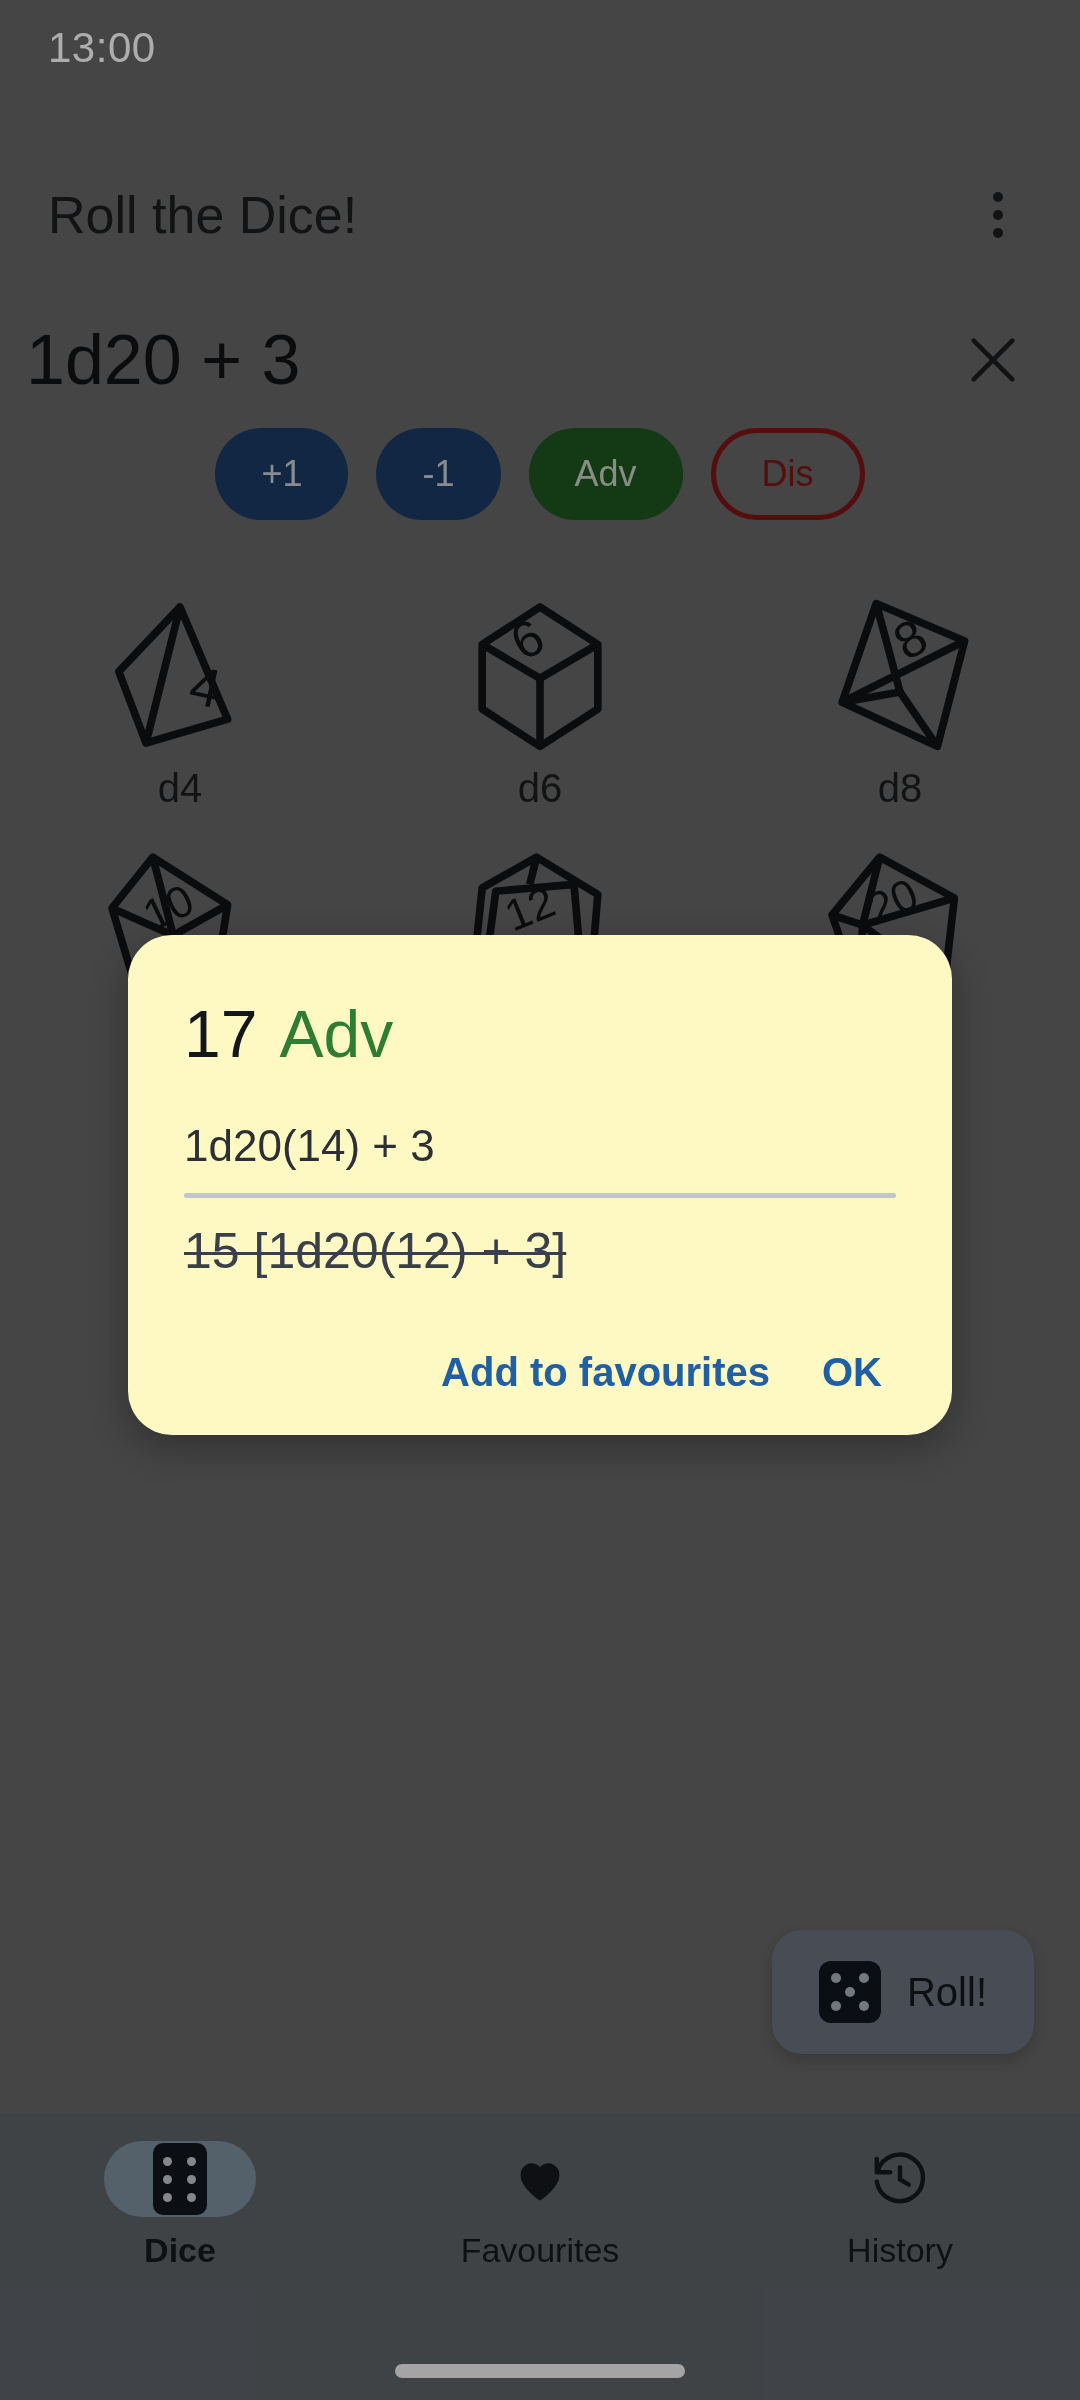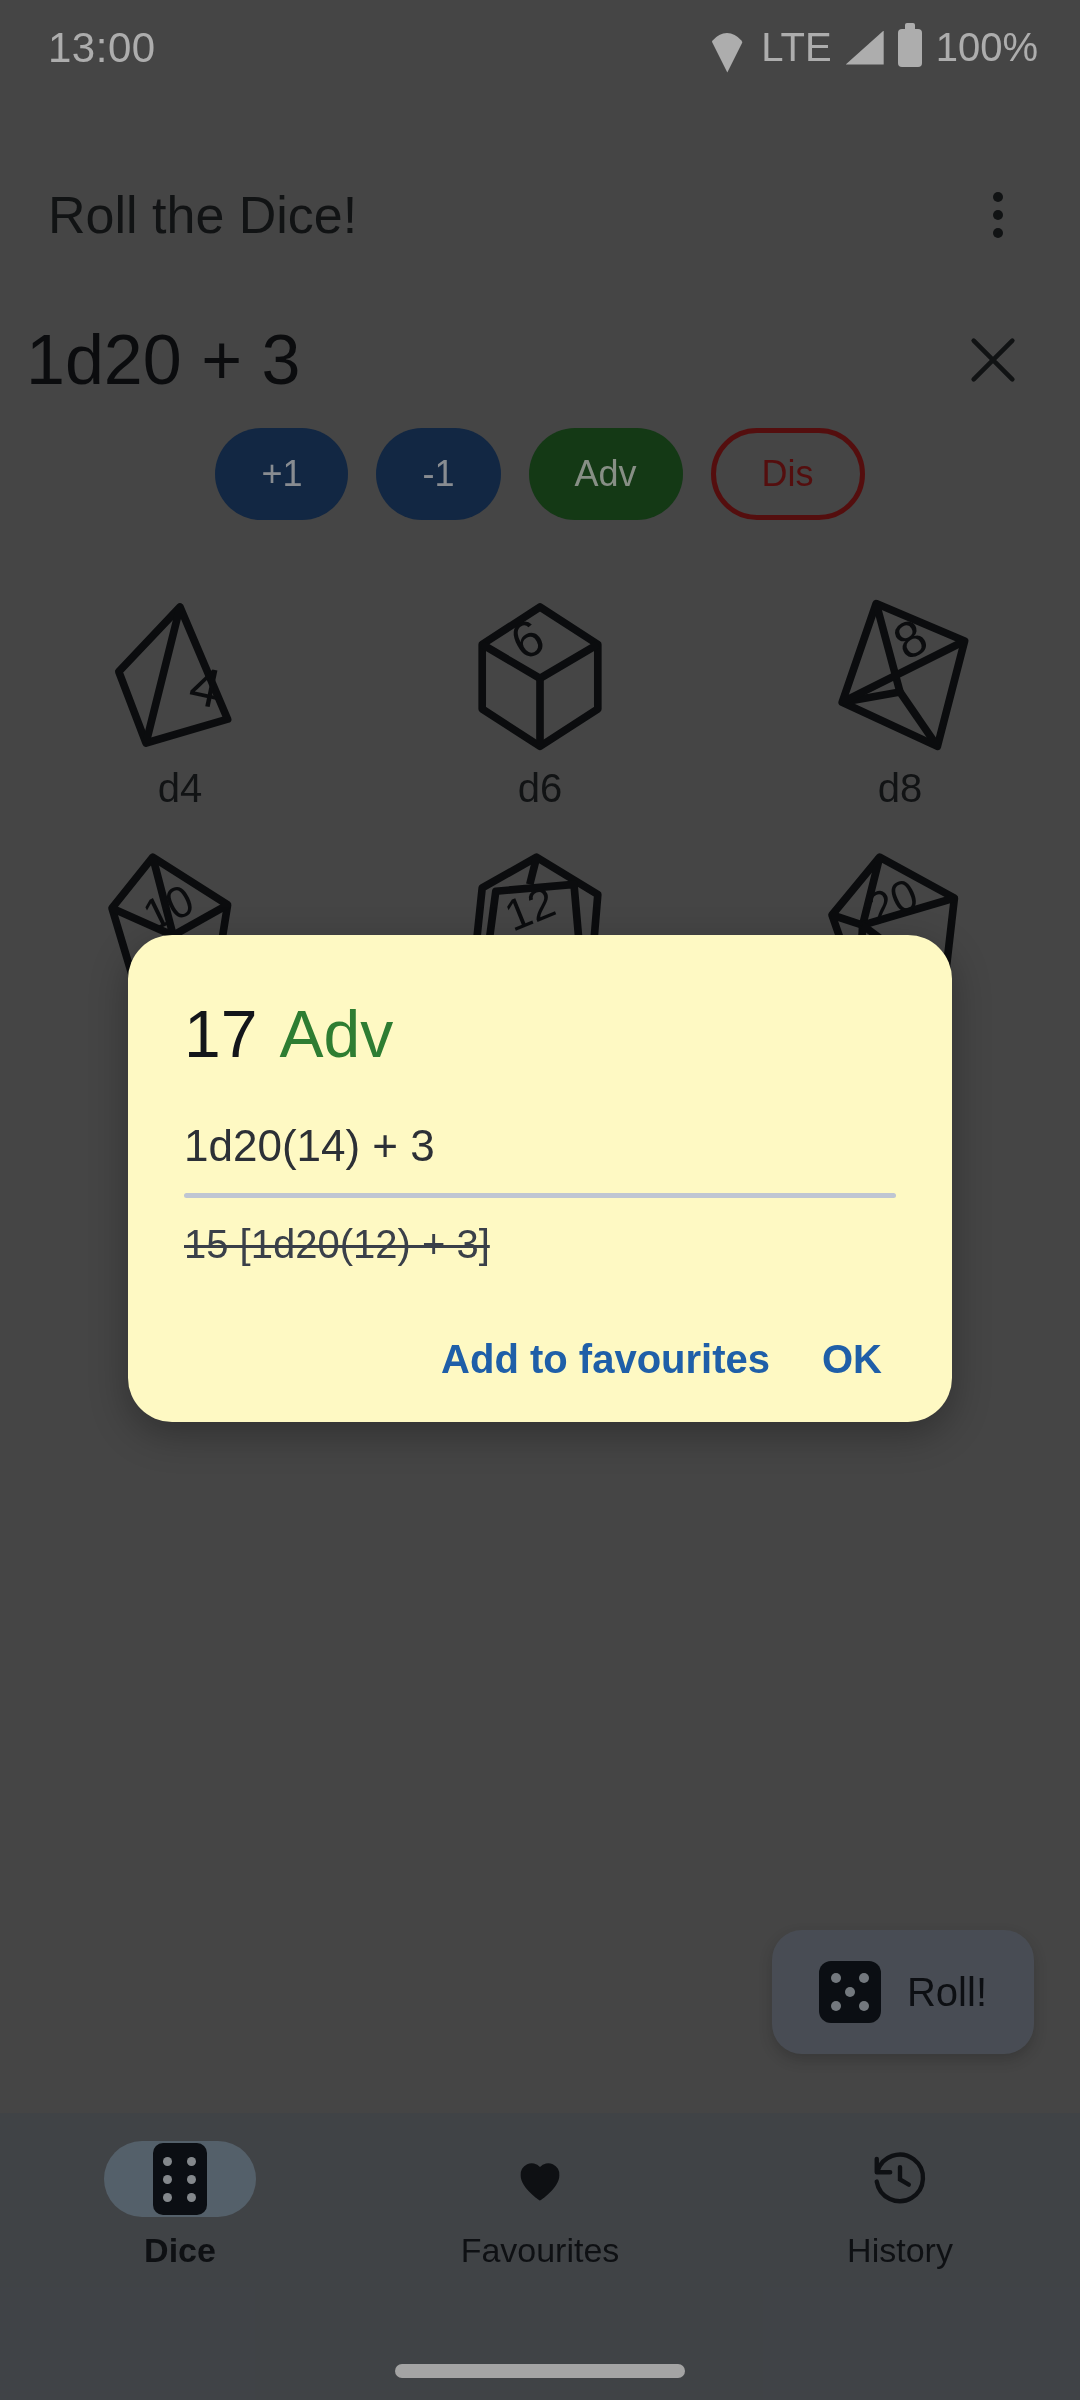--- a/index.html
+++ b/index.html
@@ -187,45 +187,38 @@
   }
   #dialog-result-value{ color:#13161a; }
   #dialog-result-mode{ color:#2e7d32; }
   #dialog-primary-expression{
     margin-top:54px; font-size:44px; color:#2c3036;
   }
   #dialog-divider{
     margin-top:22px; height:5px; background:#bfc6d2; border-radius:3px;
   }
   #dialog-discarded-expression{
-    margin-top:24px; font-size:40px; color:#3a4049;
+    margin-top:24px; font-size:50px; color:#3a4049;
     text-decoration:line-through; text-decoration-thickness:3px;
   }
   #dialog-actions{
     margin-top:70px; display:flex; justify-content:flex-end;
     align-items:flex-start; gap:52px; padding-right:14px;
   }
   .dialog-action{
     font-size:40px; color:#1f5fa8; font-weight:bold; white-space:nowrap;
   }
 </style>
 </head>
 <body>
 
 <div id="app-layer">
 
   <div id="status-bar">
     <div id="status-clock">13:00</div>
-    <div id="status-icons">
-      <span class="wifi-glyph"></span>
-      <span id="lte-label">LTE</span>
-      <span class="signal-glyph"></span>
-      <span class="battery-glyph"></span>
-      <span id="battery-percent">100%</span>
-    </div>
   </div>
 
   <div id="top-app-bar">
     <div id="app-title">Roll the Dice!</div>
     <div id="overflow-menu-button">
       <span></span>
       <span></span>
       <span></span>
     </div>
   </div>

